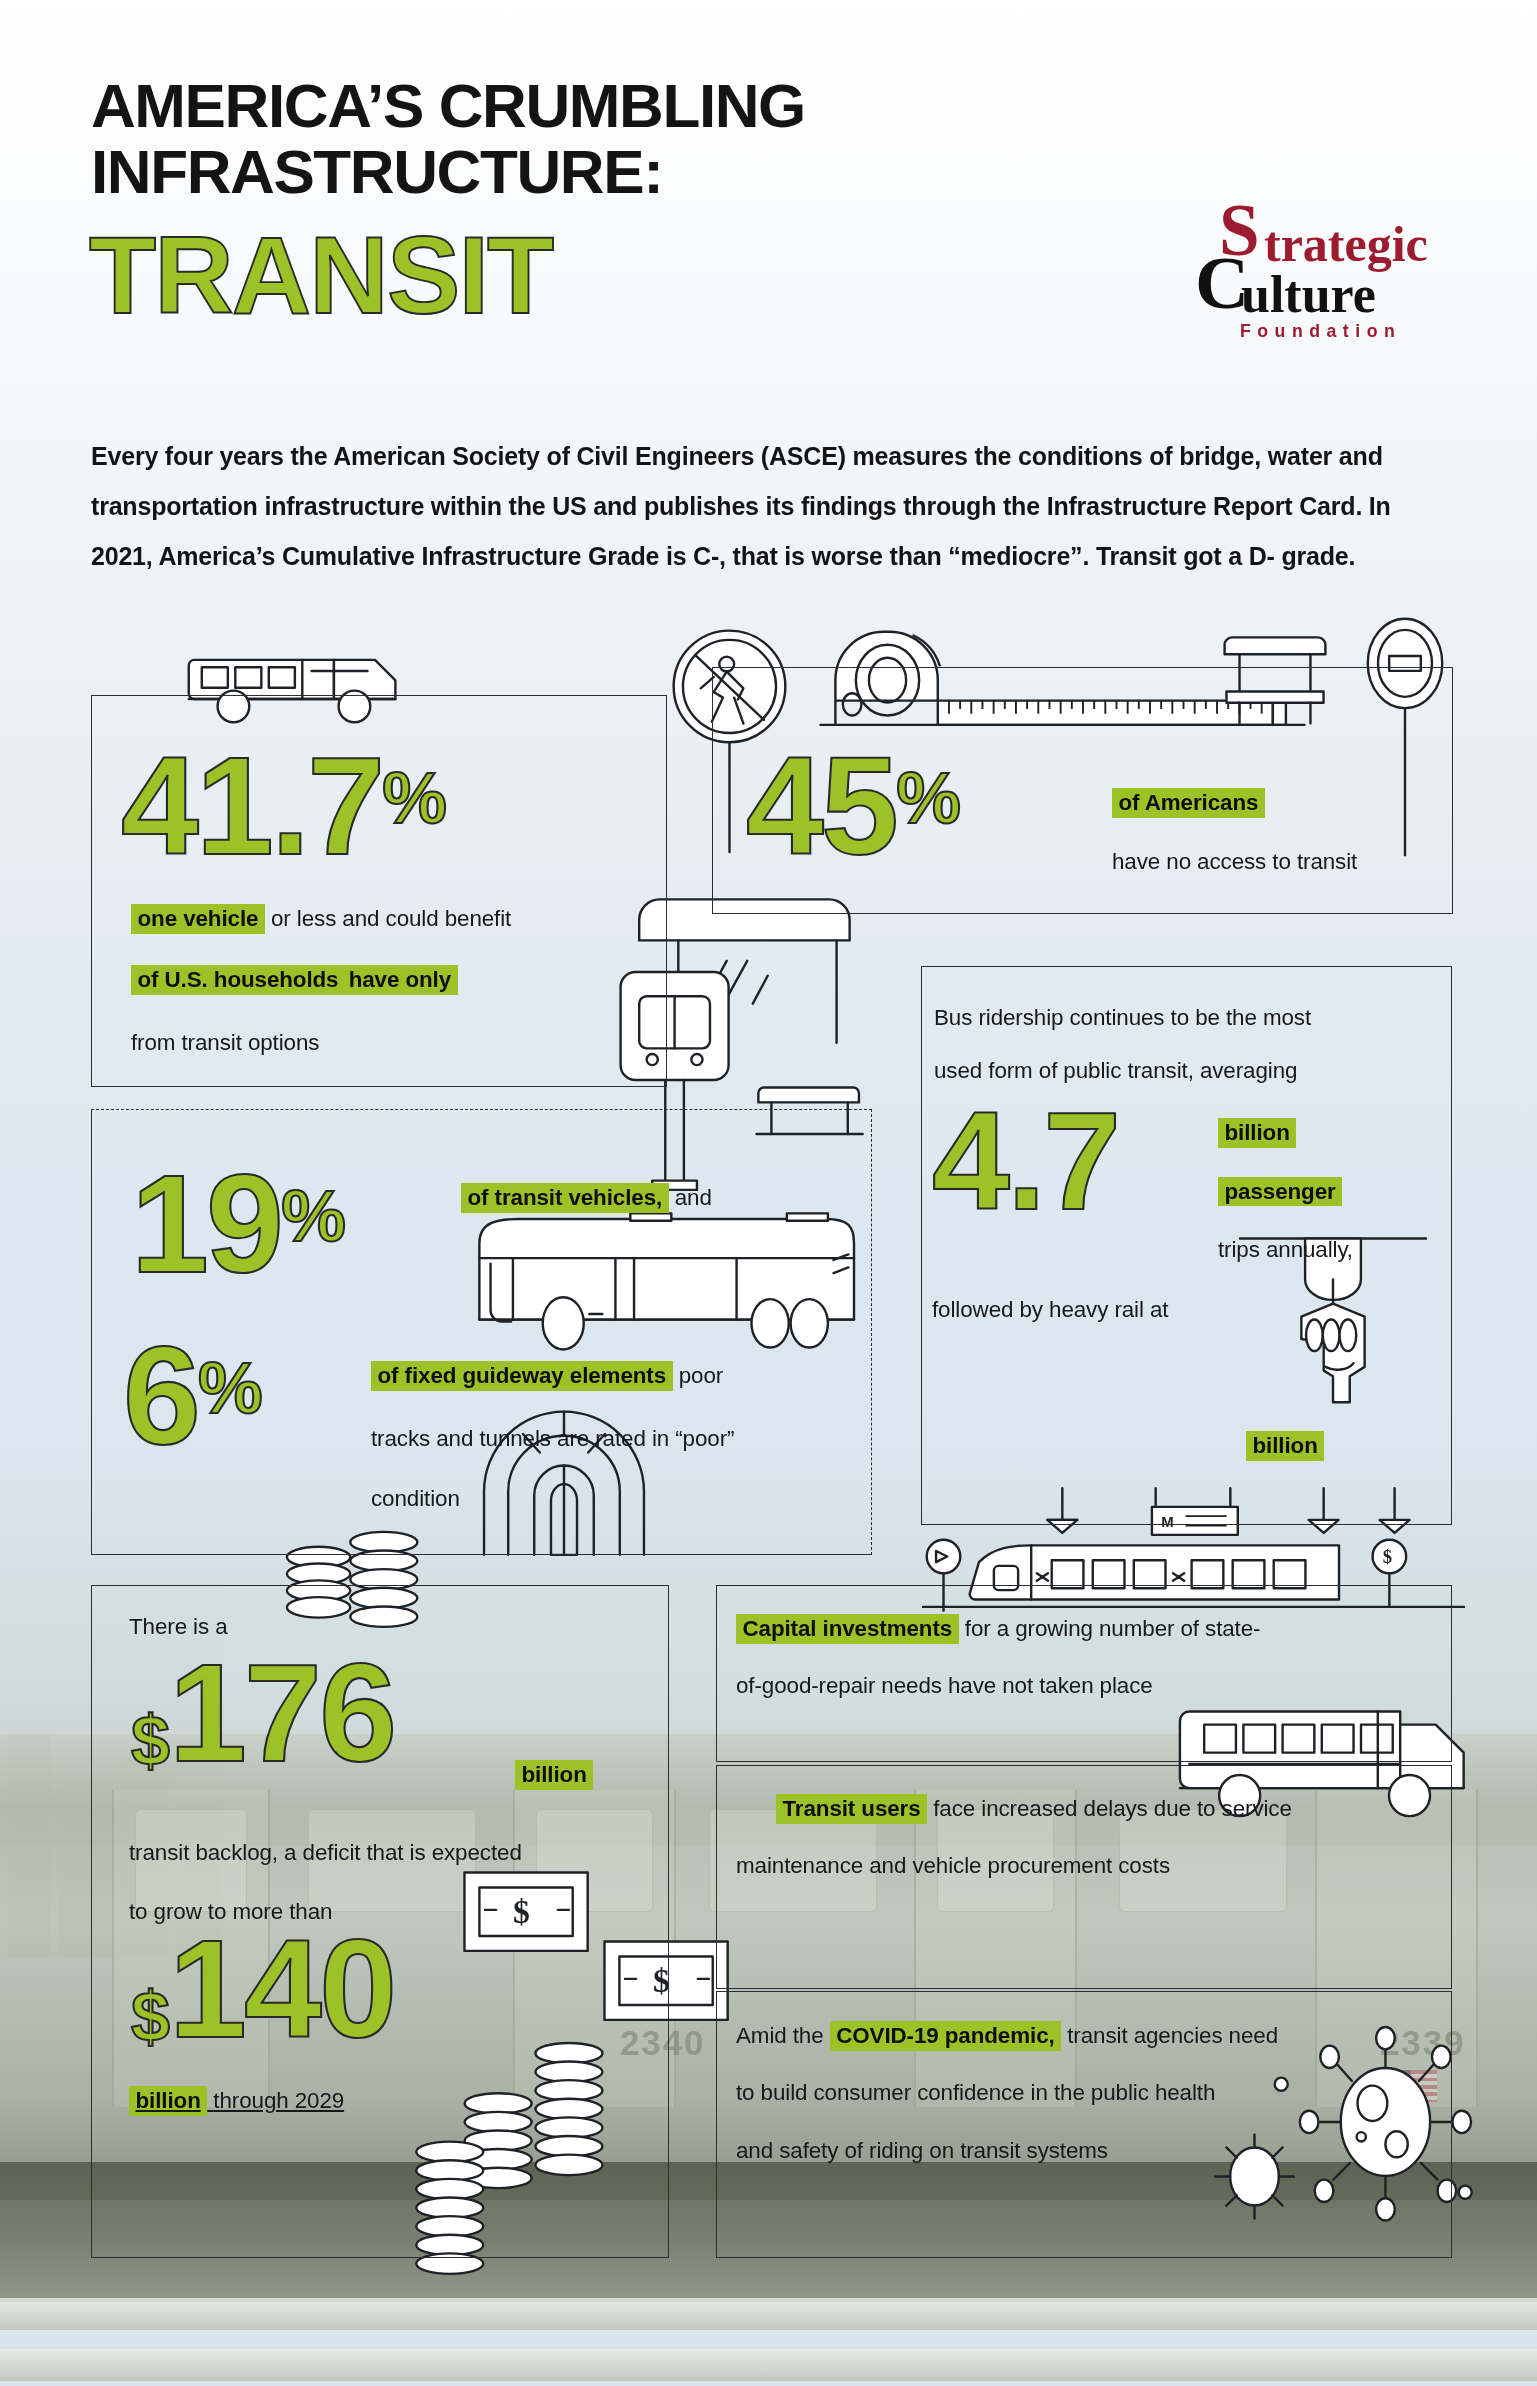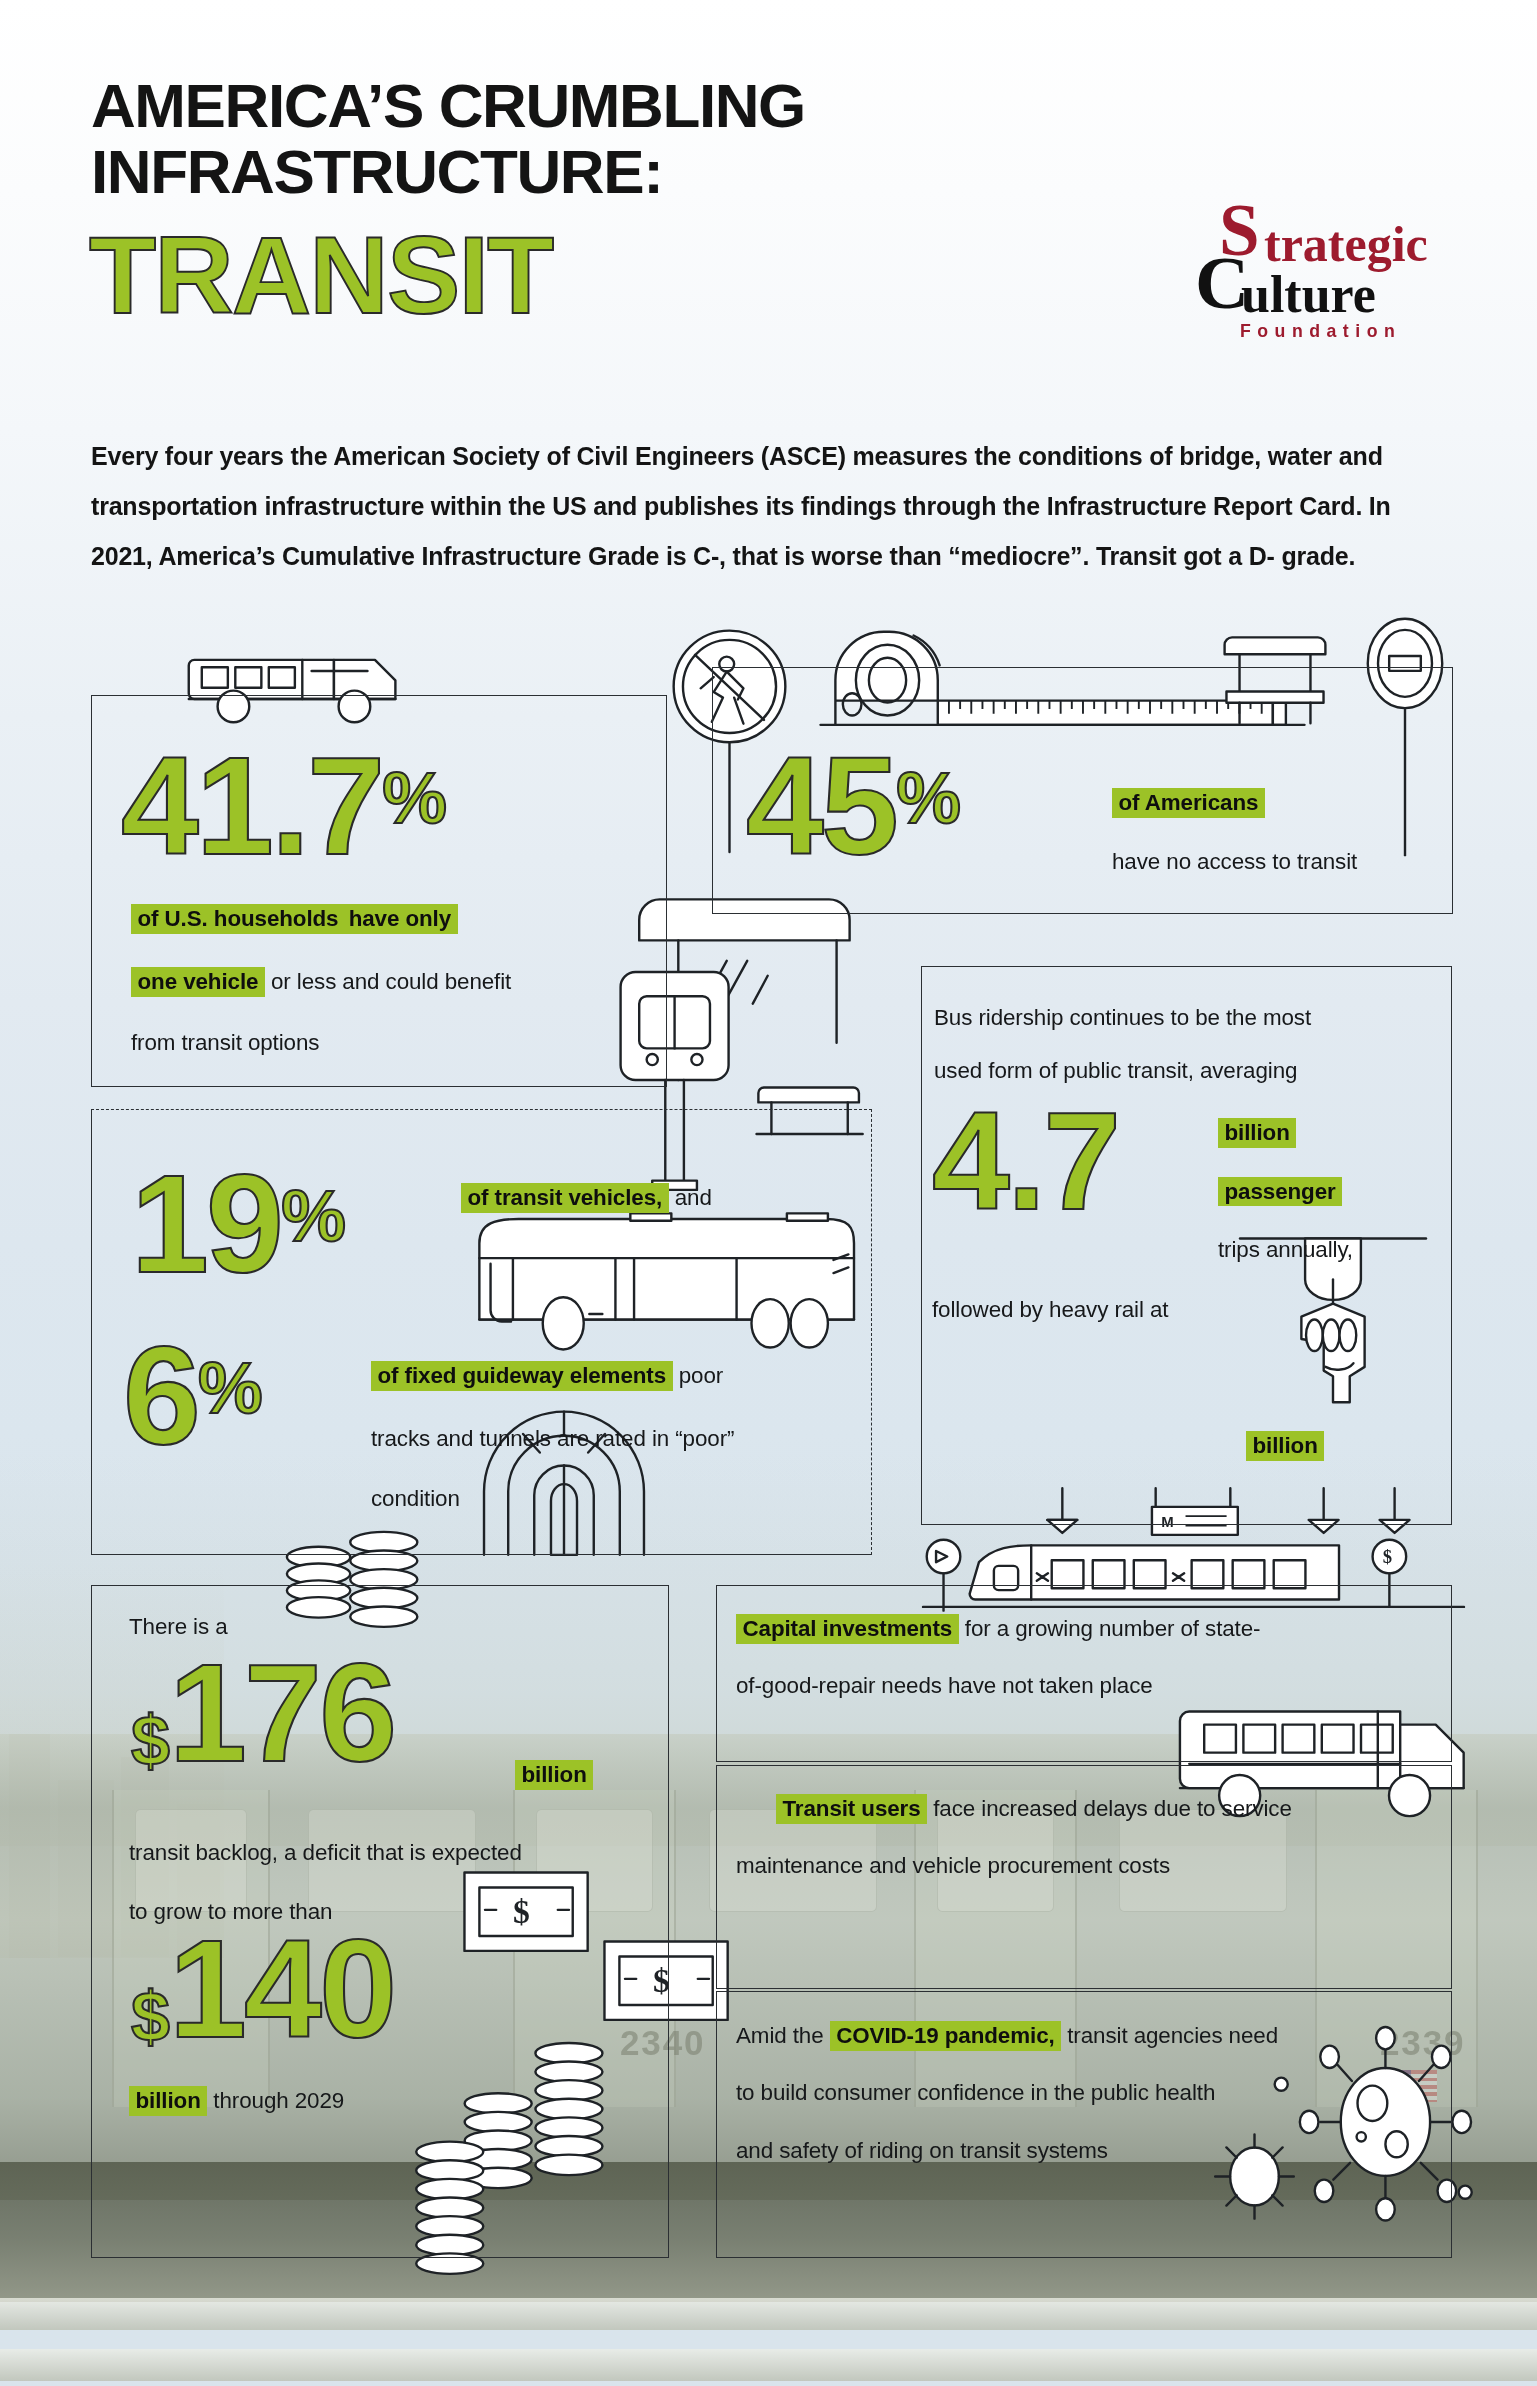--- a/index.html
+++ b/index.html
@@ -485,26 +485,26 @@
   <div class="panel" style="left:716px; top:1585px; width:736px; height:177px;"></div>
 
   <div class="panel" style="left:716px; top:1765px; width:736px; height:224px;"></div>
 
   <div class="panel" style="left:716px; top:1991px; width:736px; height:267px;"></div>
 
   <div class="bignum" style="left:121px; top:736px; font-size:140px;">
     <span>41.7</span><span class="pct">%</span>
   </div>
   <div class="txt tight" style="left:131px; top:895px; width:522px;">
-    <div style="margin-bottom:15px;">
-      <span class="hl">of U.S. households</span><span class="hl" style="padding-left:3.7px;">have only</span>
-    </div>
     <div style="margin-bottom:13px;">
       <span class="hl">one vehicle</span>
       <span>or less and could benefit</span>
+    </div>
+    <div style="margin-bottom:15px;">
+      <span class="hl">of U.S. households</span><span class="hl" style="padding-left:3.7px;">have only</span>
     </div>
     <div>from transit options</div>
   </div>
 
   <div class="bignum" style="left:746px; top:736px; font-size:140px;">
     <span>45</span><span class="pct">%</span>
   </div>
   <div class="txt" style="left:1112px; top:781px; width:354px;">
     <div style="margin-bottom:15px;">
       <span class="hl">of Americans</span>
@@ -563,21 +563,21 @@
 
   <div class="txt tight" style="left:129px; top:1829px; width:541px;">
     <div style="margin-bottom:11.2px;">transit backlog, a deficit that is expected</div>
     <div>to grow to more than</div>
   </div>
 
   <div class="bignum" style="left:131px; top:1919px; font-size:140px;">
     <span class="dol">$</span><span>140</span>
   </div>
 
-  <div class="txt" style="left:129px; top:2079px;">
+  <div class="txt" style="left:129px; top:2079px;text-decoration:underline;">
     <span class="hl">billion</span>
     <span>through 2029</span>
   </div>
 
   <div class="txt tight" style="left:736px; top:1605px; width:708px;">
     <div style="margin-bottom:9.3px;">
       <span class="hl">Capital investments</span>
       <span>for a growing number of state-</span>
     </div>
     <div>of-good-repair needs have not taken place</div>

